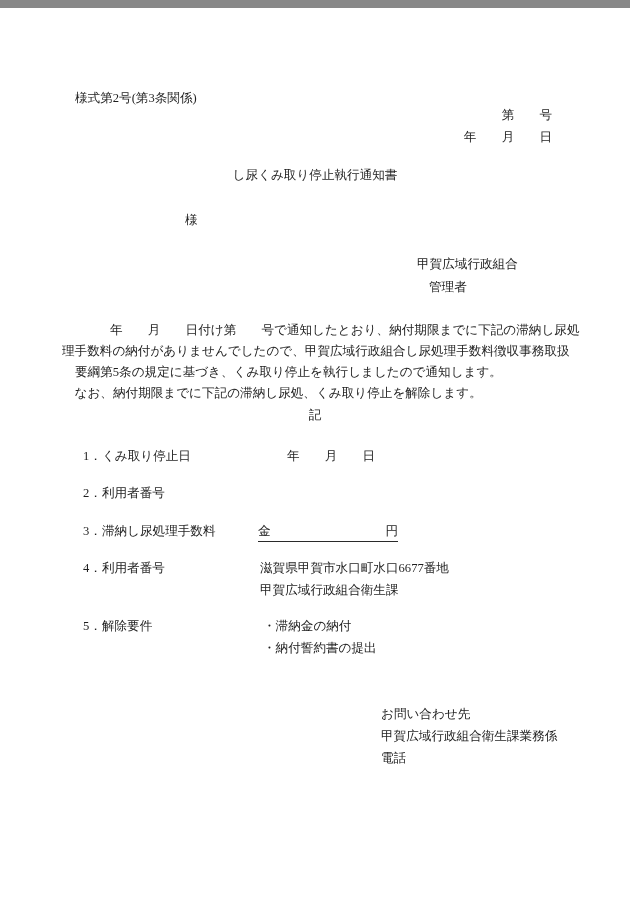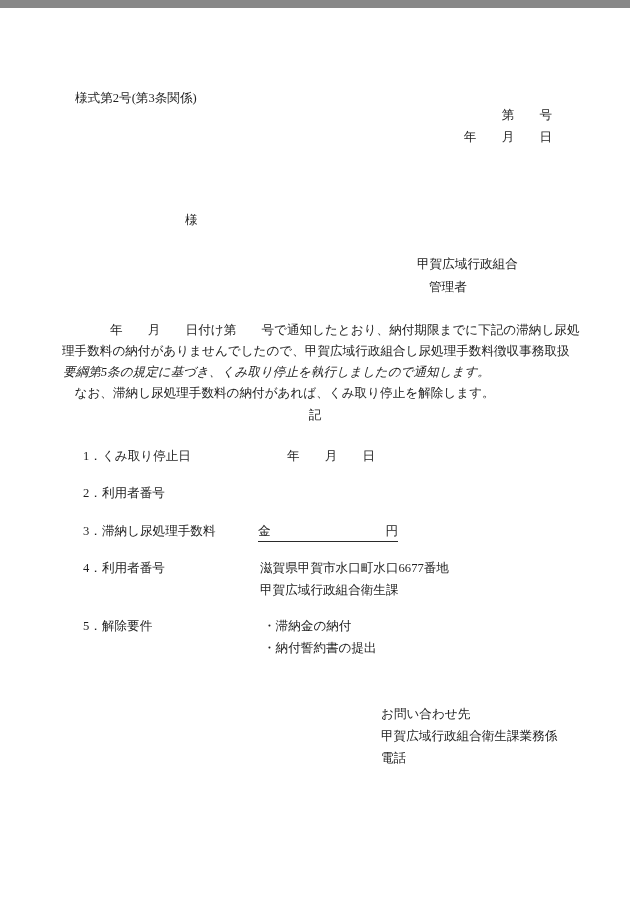--- a/index.html
+++ b/index.html
@@ -28,30 +28,31 @@
 <body>
 
 <div class="page">
 
   <div class="abs" style="left:75px;top:82px;">様式第2号(第3条関係)</div>
 
   <div class="abs right-edge" style="top:99px;">第　　号</div>
 
   <div class="abs right-edge" style="top:121px;">年　　月　　日</div>
 
+  <div class="abs center" style="top:159px;">し尿くみ取り停止執行通知書</div>
 
   <div class="abs" style="left:185px;top:204px;">様</div>
 
   <div class="abs" style="left:417px;top:248px;">甲賀広域行政組合</div>
   <div class="abs" style="left:429px;top:271px;">管理者</div>
 
   <div class="abs" style="left:62px;top:335px;">理手数料の納付がありませんでしたので、甲賀広域行政組合し尿処理手数料徴収事務取扱</div>
   <div class="abs" style="left:110px;top:314px;">年　　月　　日付け第　　号で通知したとおり、納付期限までに下記の滞納し尿処</div>
-  <div class="abs" style="left:63px;top:356px;font-style:italic;">要綱第5条の規定に基づき、くみ取り停止を執行しましたので通知します。</div>
-  <div class="abs" style="left:62px;top:377px;">　なお、滞納し尿処理手数料の納付があれば、くみ取り停止を解除します。</div>
+  <div class="abs" style="left:75px;top:356px;">要綱第5条の規定に基づき、くみ取り停止を執行しましたので通知します。</div>
+  <div class="abs" style="left:62px;top:377px;">　なお、納付期限までに下記の滞納し尿処、くみ取り停止を解除します。</div>
 
   <div class="abs center" style="top:399px;">記</div>
 
   <div class="abs" style="left:83px;top:440px;">
     <span>1．</span><span>くみ取り停止日</span>
   </div>
   <div class="abs" style="left:287px;top:440px;">年　　月　　日</div>
 
   <div class="abs" style="left:83px;top:477px;text-align:center;">
     <span>2．</span><span>利用者番号</span>

